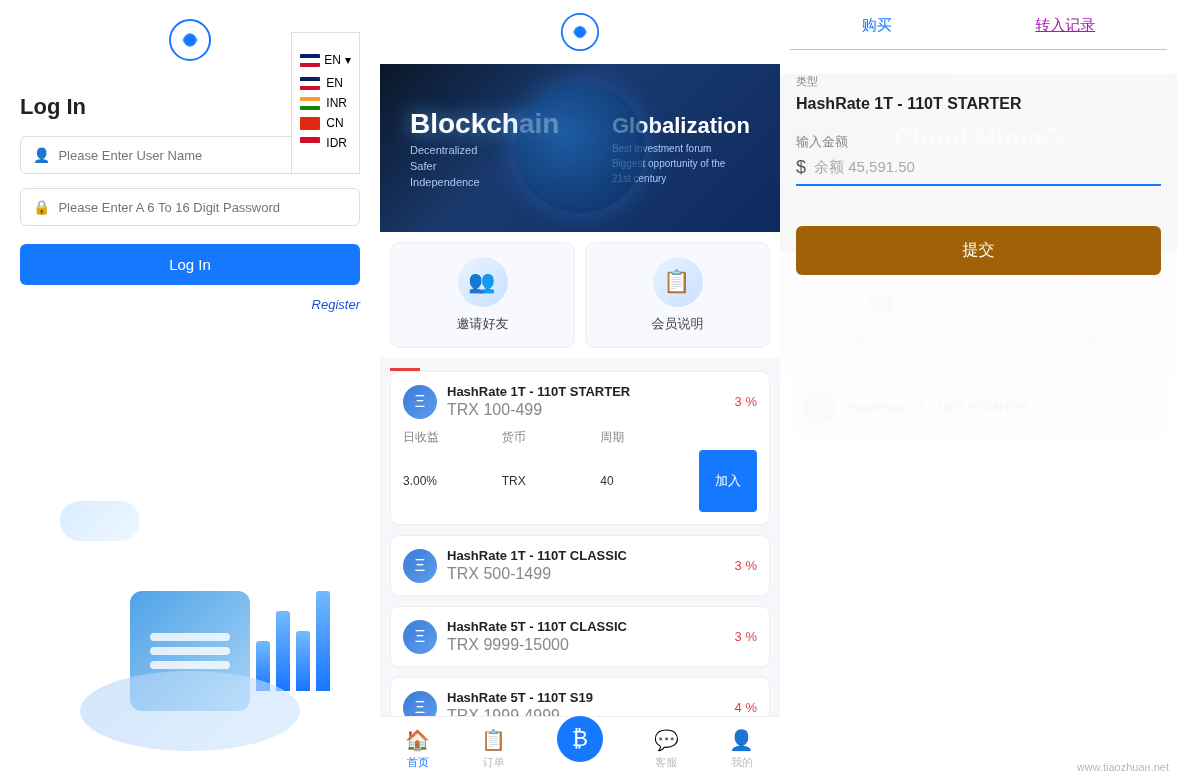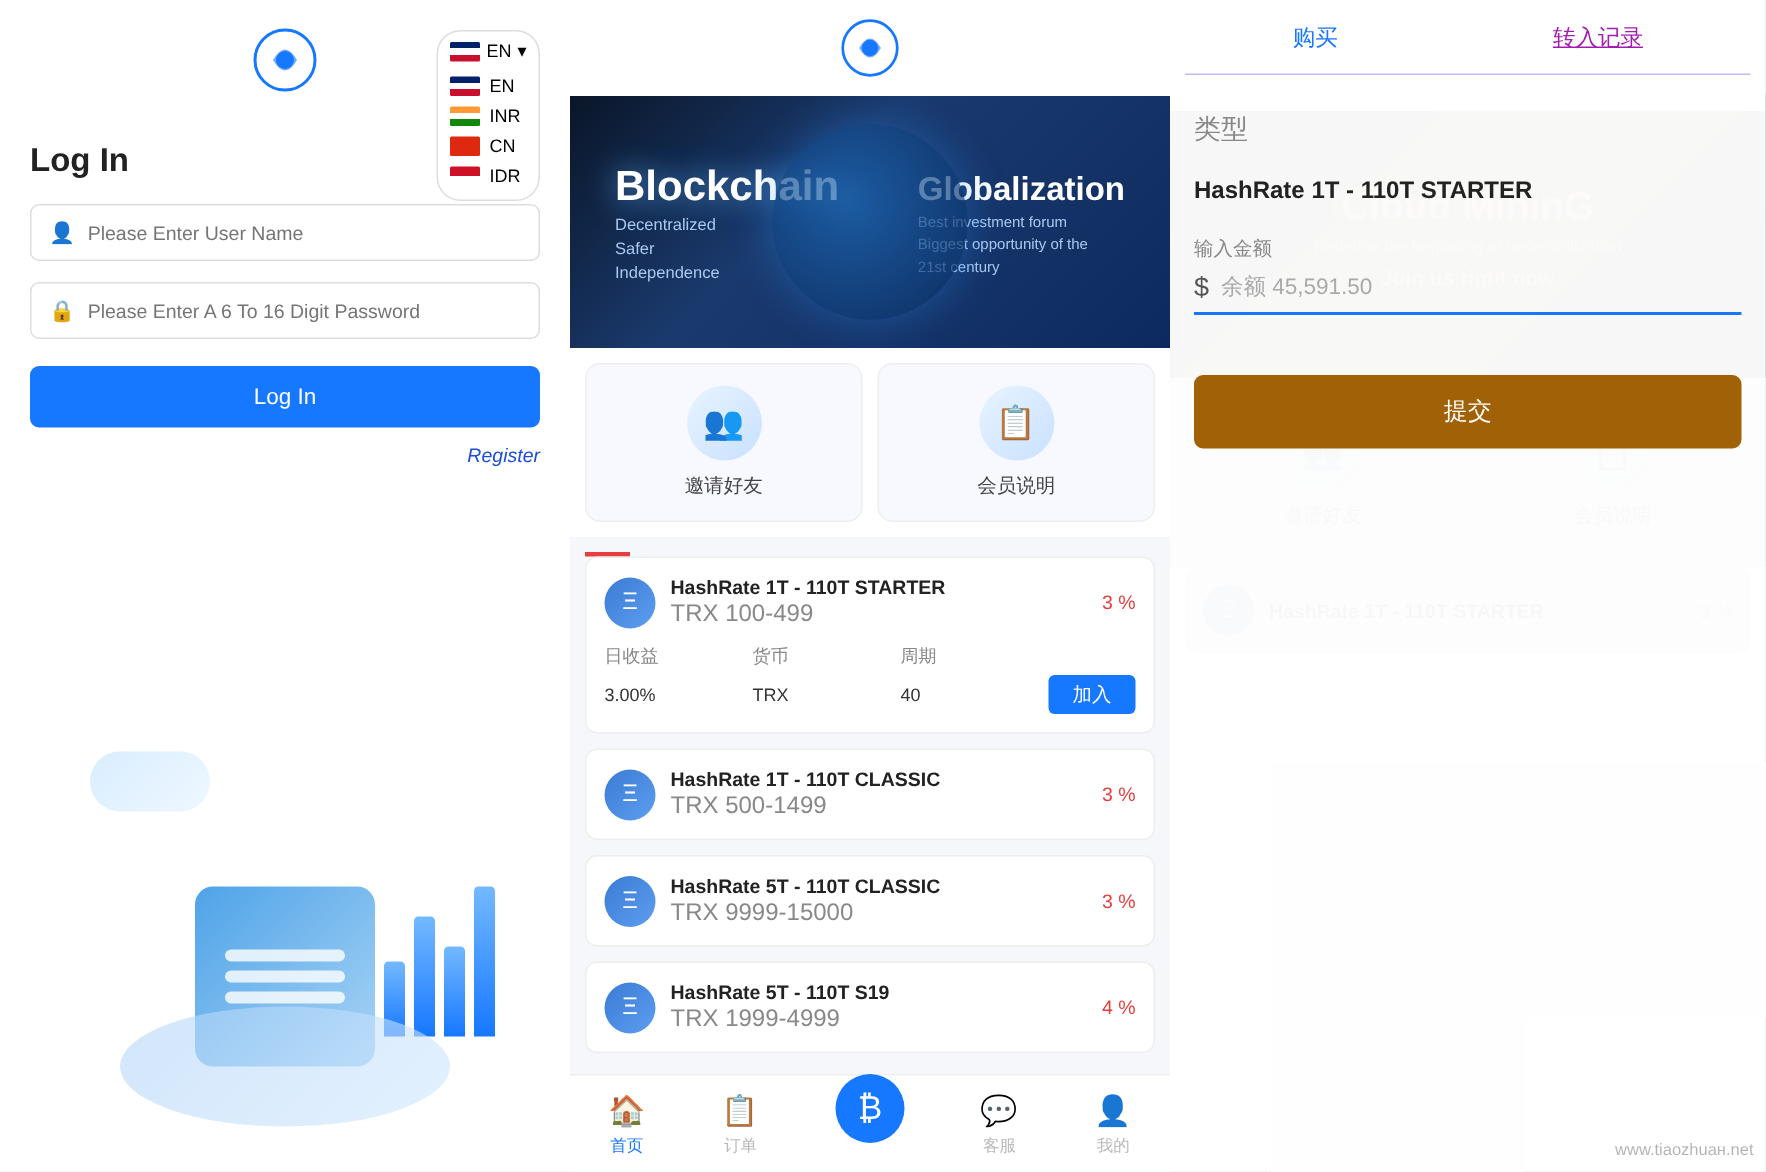--- a/index.html
+++ b/index.html
@@ -28,26 +28,26 @@
       display: flex;
       justify-content: center;
       margin-bottom: 12px;
     }
     .logo-circle {
       width: 44px;
       height: 44px;
     }
     .lang-dropdown {
       position: absolute;
-      top: 20px;
+      top: 32px;
       right: 20px;
       background: #fff;
       border: 1px solid #ddd;
-      border-radius: 16px;
-      padding: 6px 8px;
+      border-radius: 0;
+      padding: 20px 8px;
       font-size: 12px;
       z-index: 10;
     }
     .lang-dropdown .lang-header {
       display: flex;
       align-items: center;
       gap: 4px;
       cursor: pointer;
     }
     .lang-dropdown .lang-list {
@@ -352,21 +352,21 @@
       color: #888;
     }
     .detail-value {
       color: #333;
     }
     .join-btn {
       background: #1677ff;
       color: #fff;
       border: none;
       border-radius: 4px;
-      padding: 4px 16px;
+      padding: 22px 16px;
       font-size: 13px;
       cursor: pointer;
     }
     .bottom-nav {
       position: absolute;
       bottom: 0;
       left: 0;
       right: 0;
       height: 65px;
       background: #fff;
@@ -505,23 +505,23 @@
       color: #1677ff;
     }
     .purchase-tab.inactive {
       color: #a21caf;
       text-decoration: underline;
     }
     .purchase-section {
       padding: 0 16px;
     }
     .purchase-label {
-      font-size: 18px;
+      font-size: 11px;
       color: #888;
-      margin-bottom: 21px;
+      margin-bottom: 6px;
     }
     .purchase-type {
       font-size: 16px;
       font-weight: 600;
       color: #222;
       margin-bottom: 20px;
     }
     .purchase-amount-label {
       font-size: 13px;
       color: #888;

